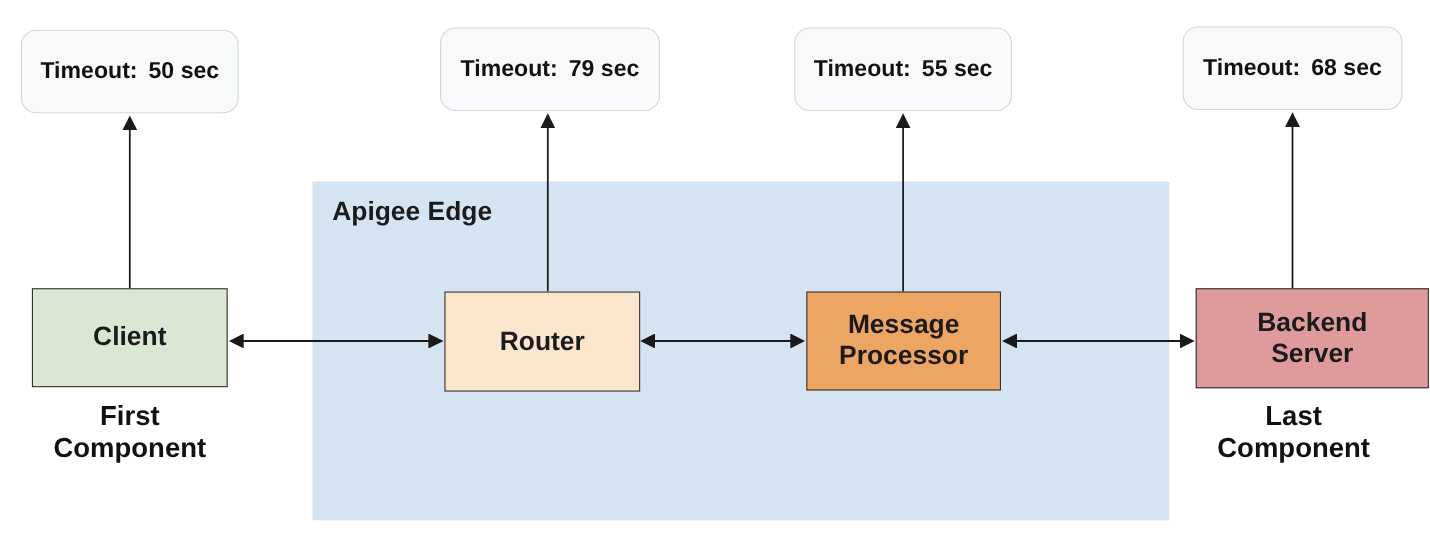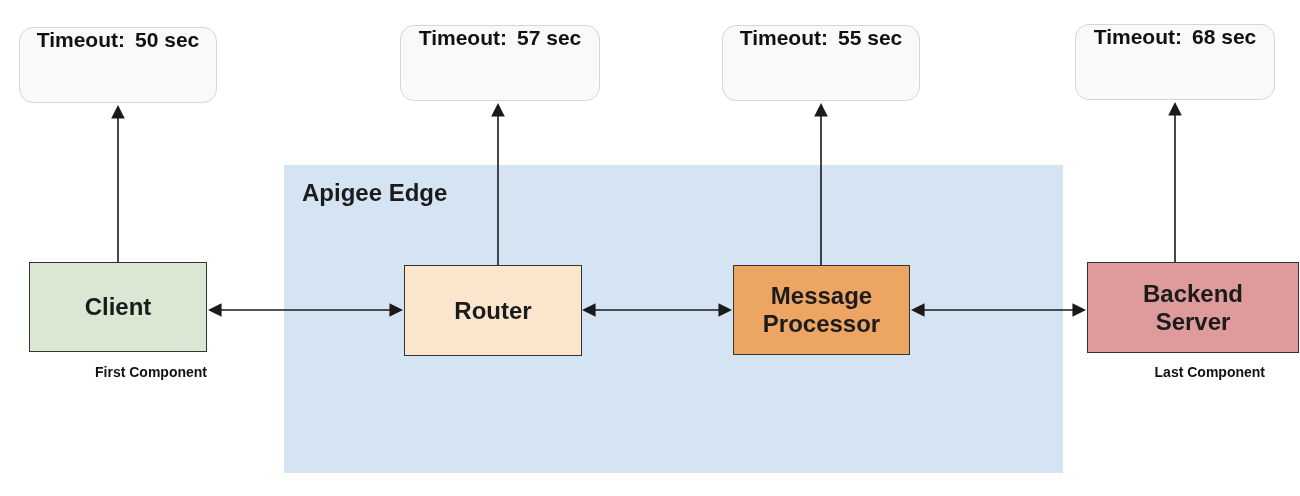--- a/index.html
+++ b/index.html
@@ -23,21 +23,21 @@
   }
   .arrows{
     position:absolute;left:0;top:0;width:1300px;height:496px;
     pointer-events:none;
   }
   .timeout{
     position:absolute;
     background:#f7f9fa;
     border:1px solid #d3d7db;
     border-radius:14px;
-    display:flex;justify-content:center;
+    display:flex;align-items:center;justify-content:center;
     gap:10px;
     font-size:21px;font-weight:700;color:#111;
     box-sizing:border-box;
   }
   .t1{left:19px;top:27px;width:198px;height:76px;}
   .t2{left:400px;top:25px;width:200px;height:76px;}
   .t3{left:722px;top:25px;width:198px;height:76px;}
   .t4{left:1075px;top:24px;width:200px;height:76px;}
   .comp{
     position:absolute;
@@ -49,22 +49,22 @@
     box-sizing:border-box;
     padding:4px 20px;
   }
   .c-client{left:29px;top:262px;width:178px;height:90px;}
   .c-router{left:404px;top:265px;width:178px;height:91px;}
   .c-mp{left:733px;top:265px;width:177px;height:90px;}
   .c-backend{left:1087px;top:262px;width:212px;height:91px;}
   .sublabel{
     position:absolute;
     width:178px;
-    text-align:right;
-    font-size:14px;font-weight:700;color:#111;
+    text-align:center;
+    font-size:25px;font-weight:700;color:#111;
   }
   .s-first{left:29px;top:364px;}
   .s-last{left:1087px;top:364px;}
 </style>
 </head>
 <body>
 
 <div class="canvas">
 
   <div class="region" style="background-color: rgb(213, 228, 242); padding-left: 41px;">
@@ -87,21 +87,21 @@
     <line x1="584" y1="310" x2="730" y2="310" stroke="#1a1a1a" stroke-width="1.6" marker-start="url(#ah)" marker-end="url(#ah)"></line>
     <line x1="913" y1="310" x2="1084" y2="310" stroke="#1a1a1a" stroke-width="1.6" marker-start="url(#ah)" marker-end="url(#ah)"></line>
   </svg>
 
   <div class="timeout t1">
     <span>Timeout:</span>
     <span>50 sec</span>
   </div>
   <div class="timeout t2">
     <span>Timeout:</span>
-    <span>57 sec</span>
+    <span>79 sec</span>
   </div>
   <div class="timeout t3">
     <span>Timeout:</span>
     <span>55 sec</span>
   </div>
   <div class="timeout t4">
     <span>Timeout:</span>
     <span>68 sec</span>
   </div>
 

